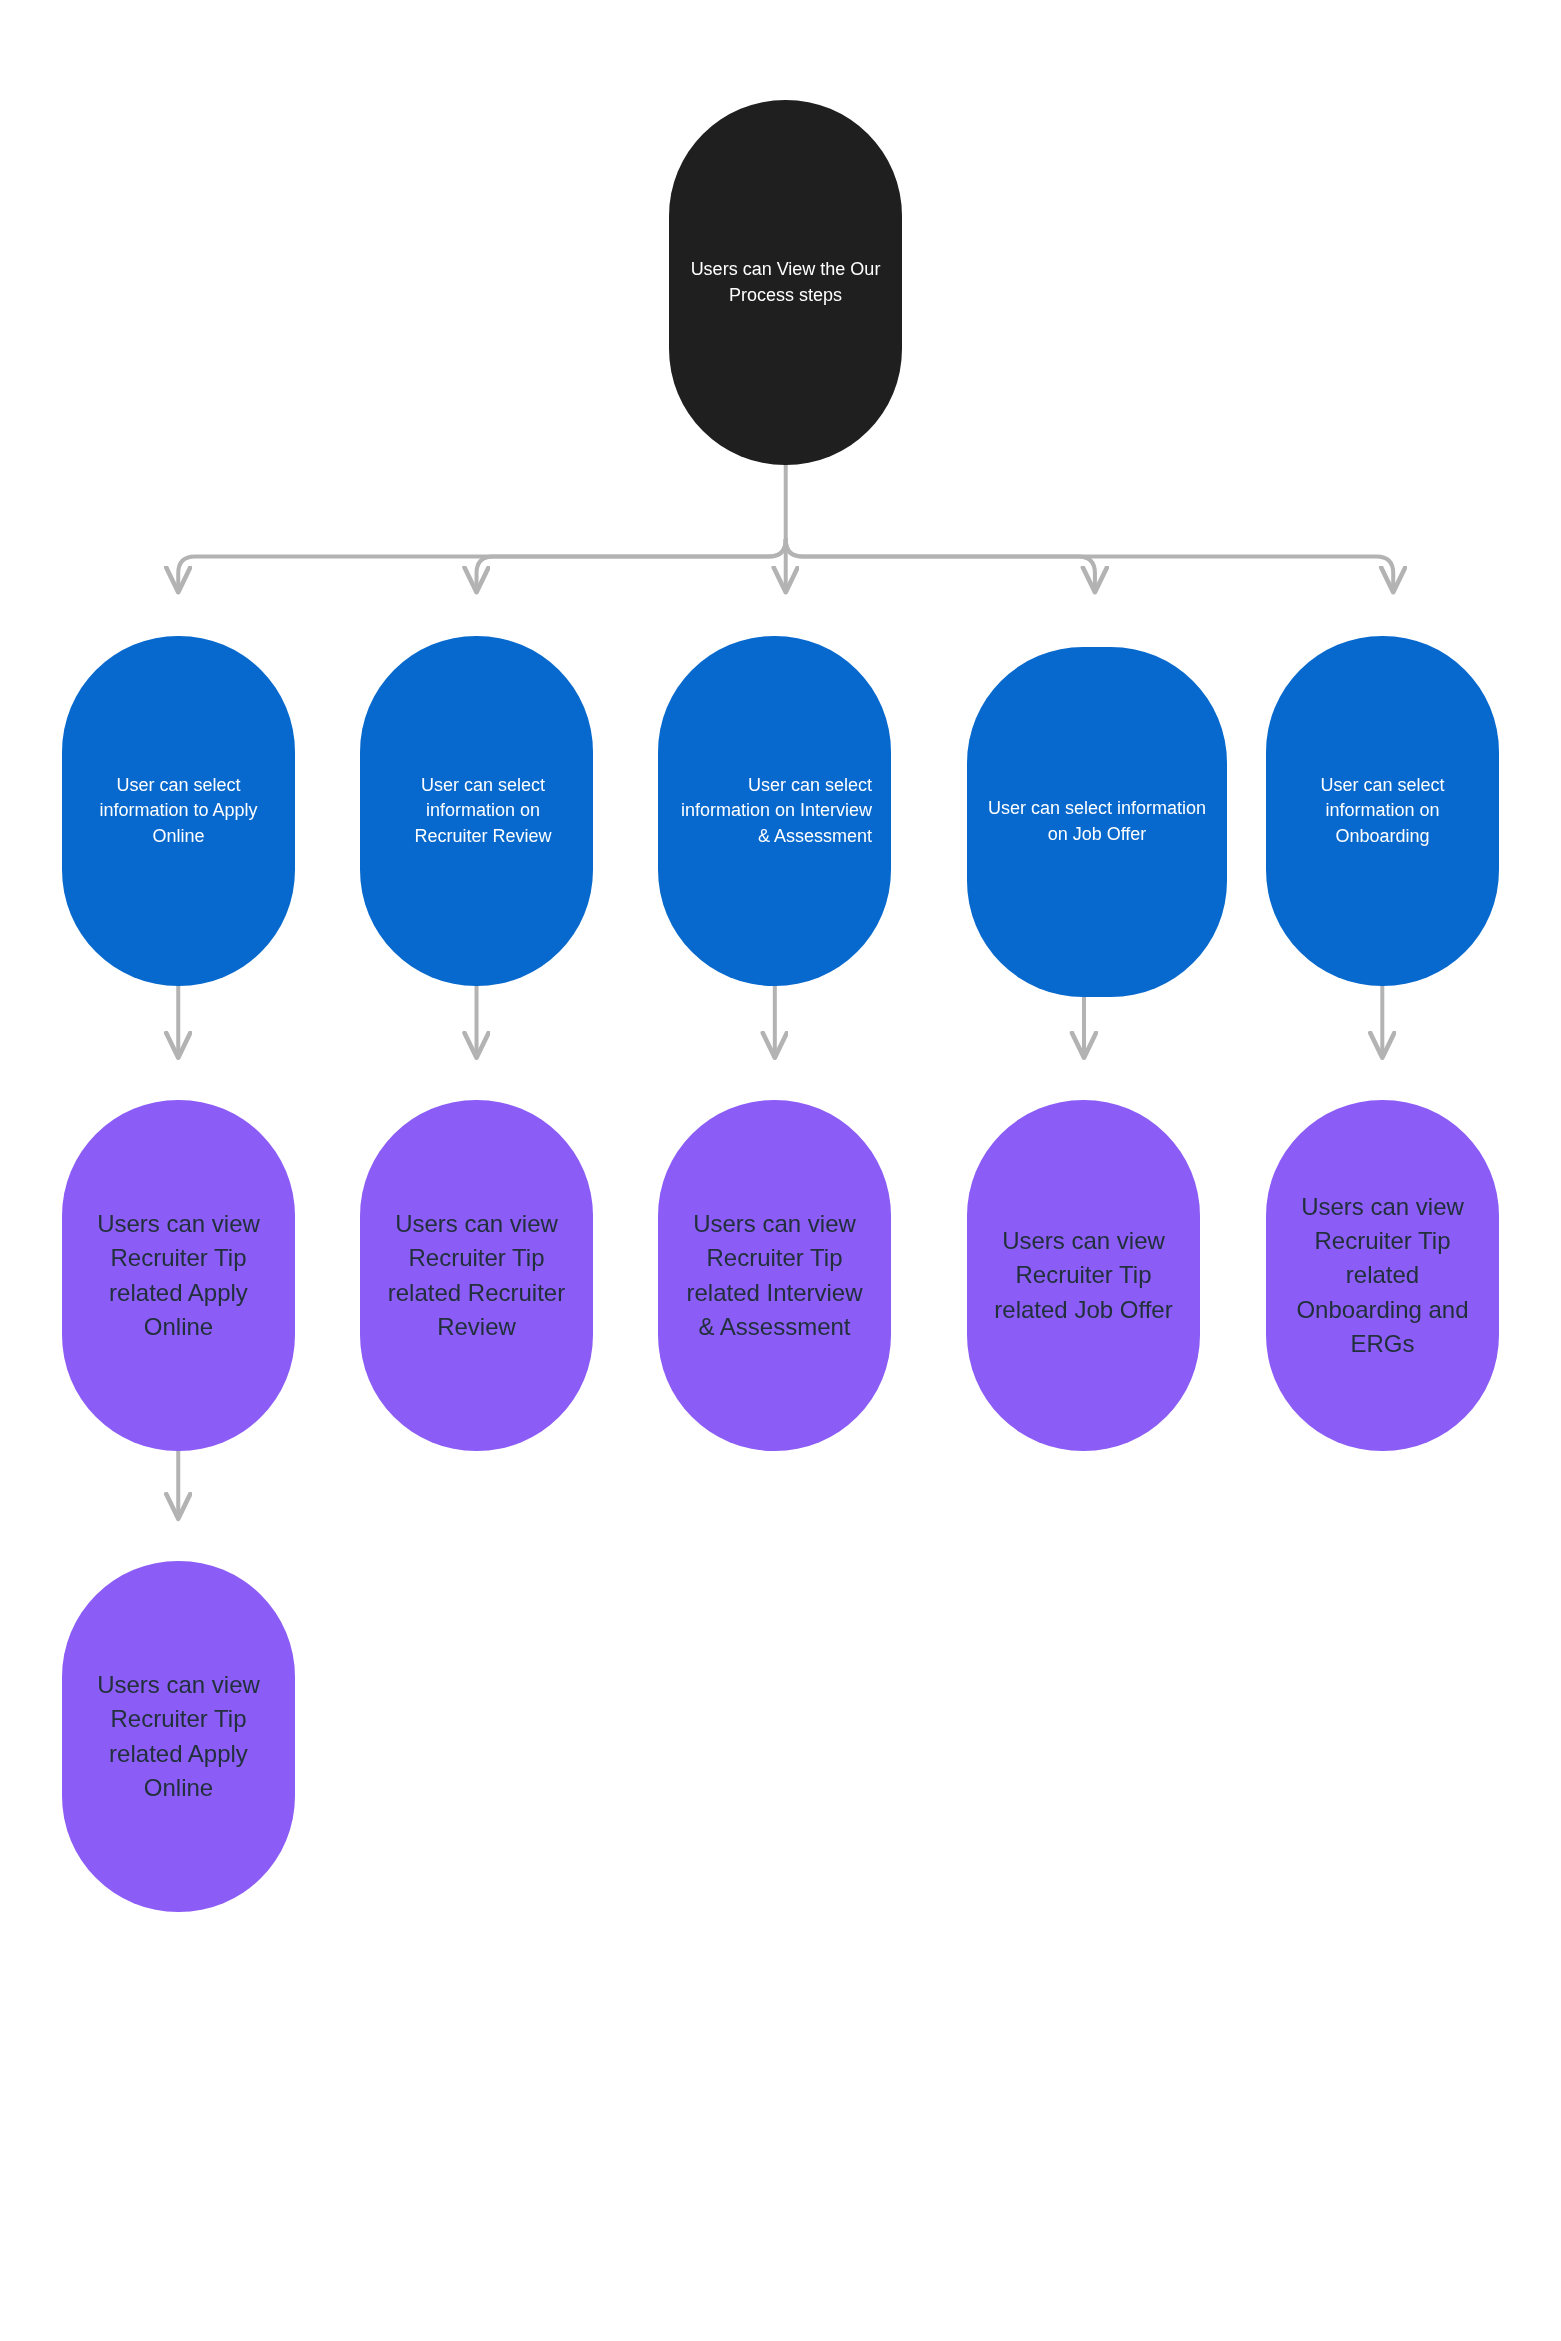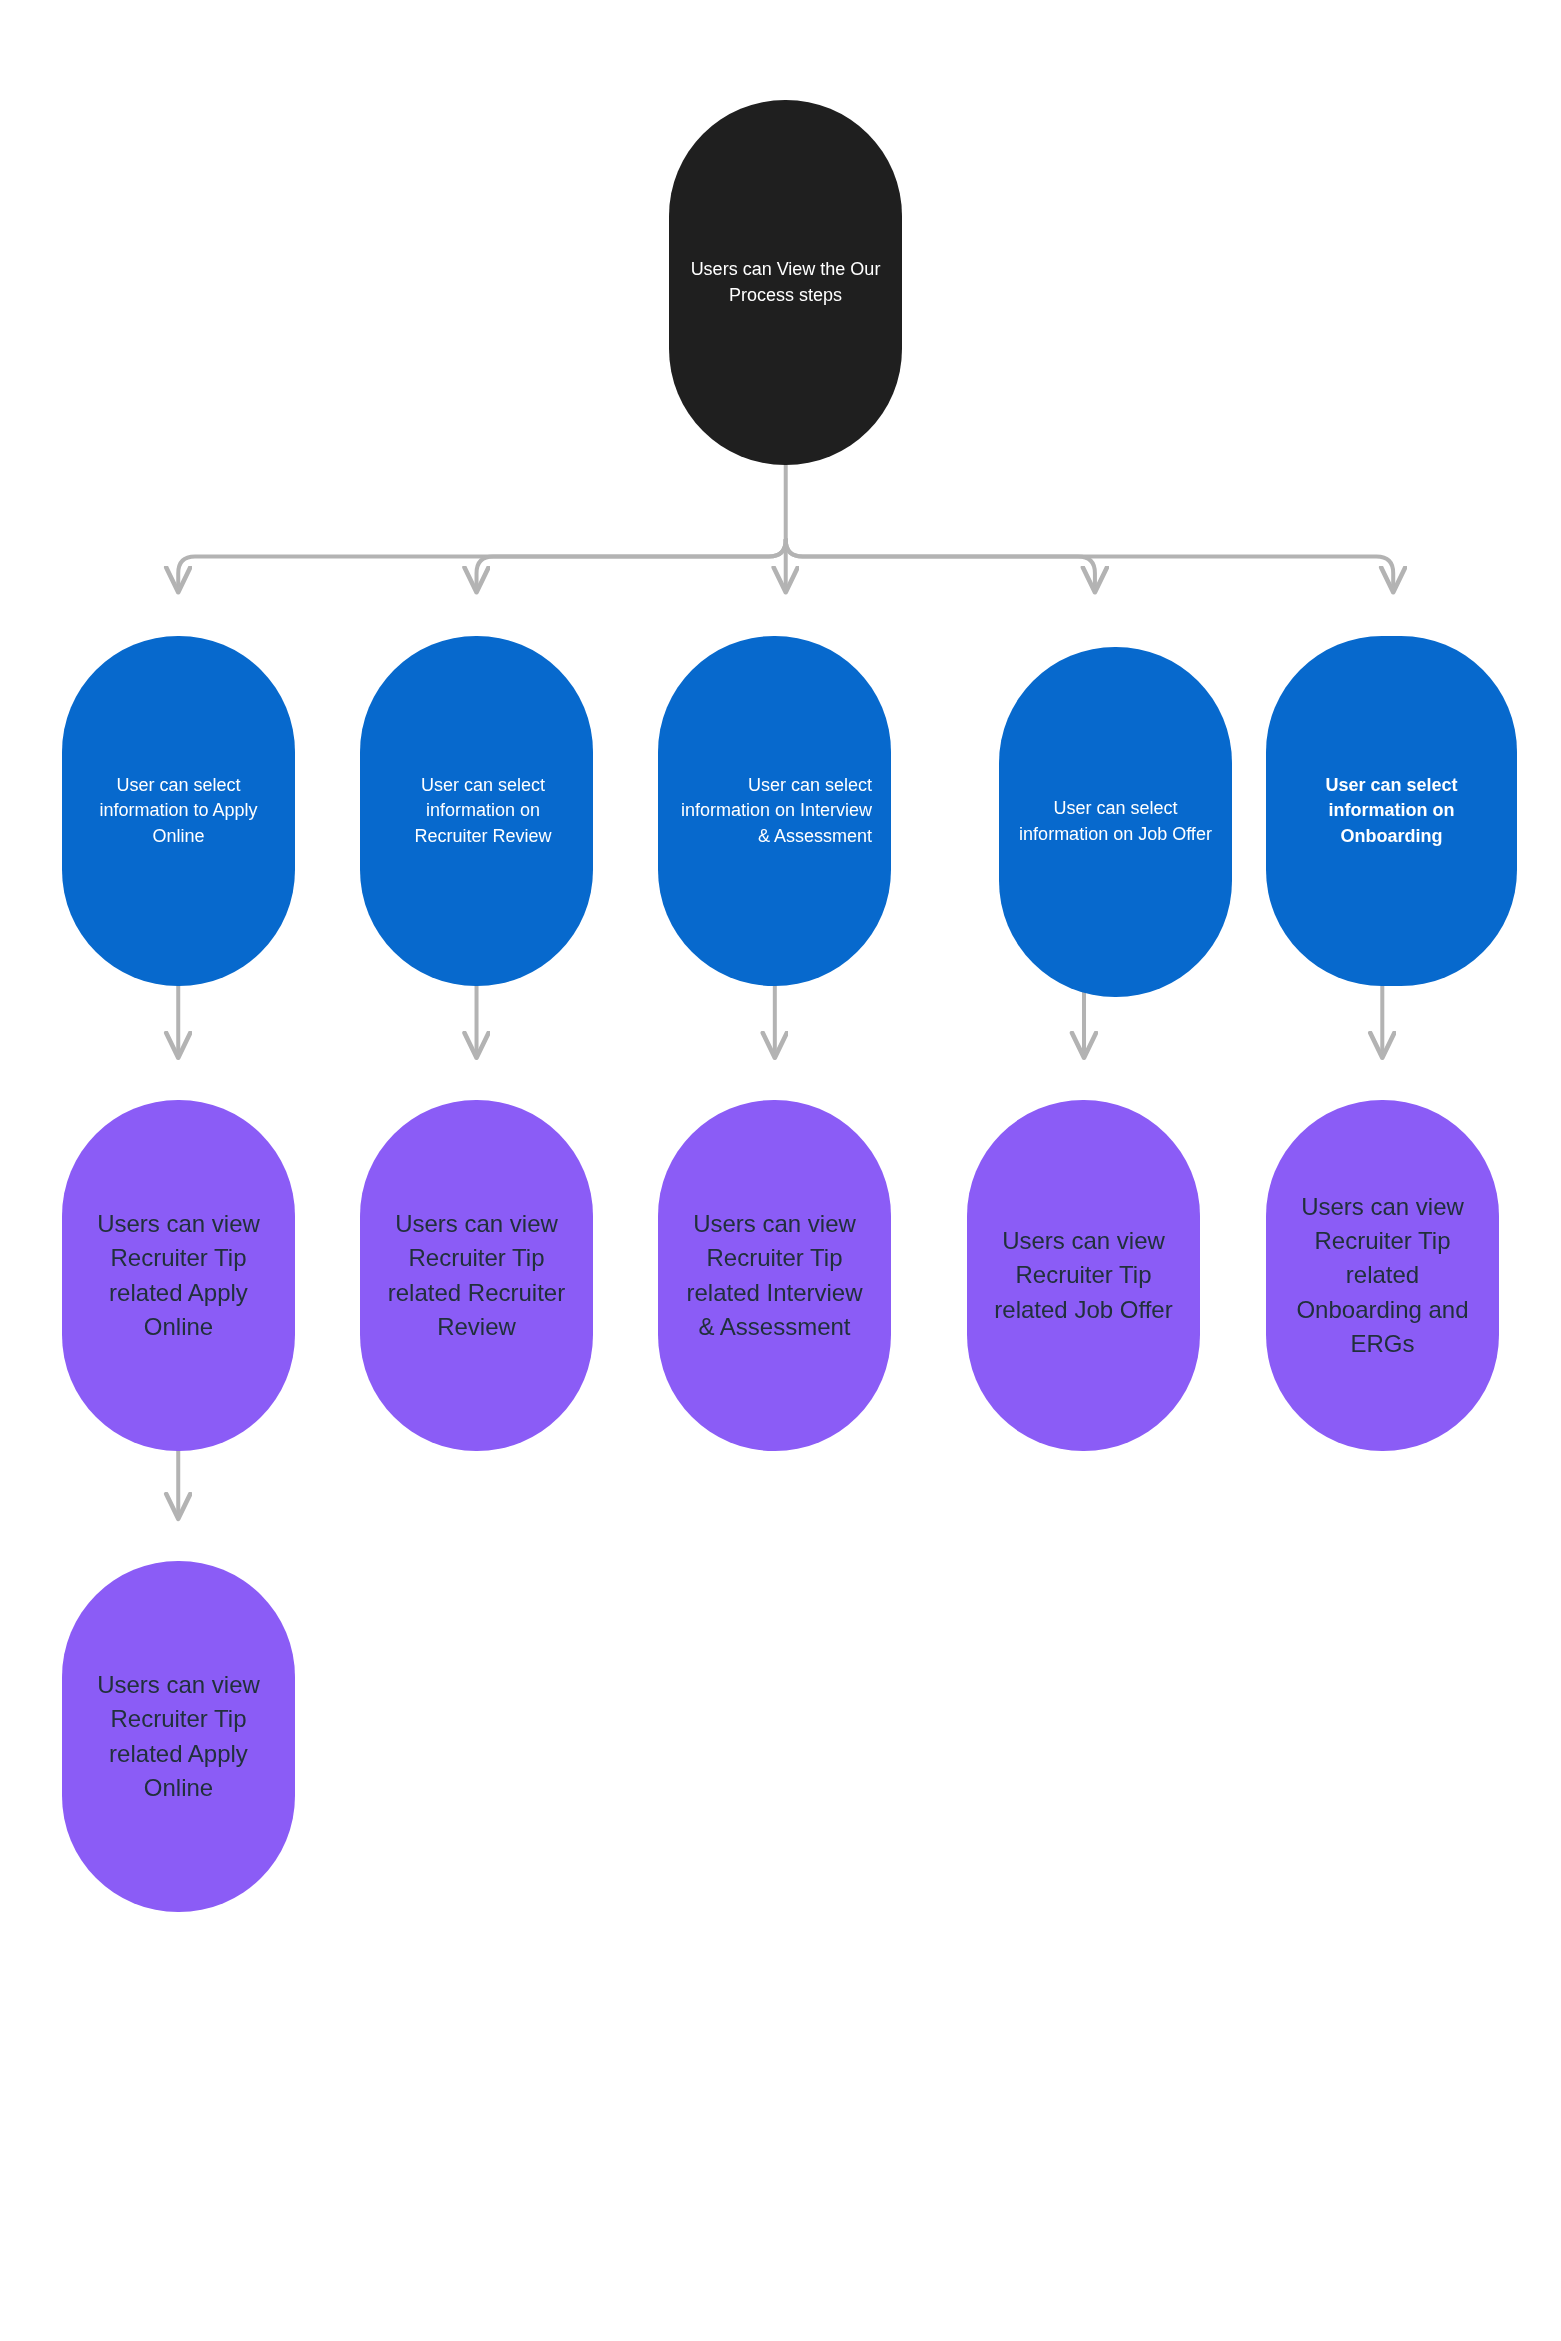--- a/index.html
+++ b/index.html
@@ -83,25 +83,25 @@
   </div>
 
   <div class="node node-primary" style="left:360px;top:636px;width:233px;height:350px;padding-left:32px;">
     <span class="label">User can select information on Recruiter Review</span>
   </div>
 
   <div class="node node-primary" style="left:658px;top:636px;width:233px;height:350px;text-align:right;">
     <span class="label">User can select information on Interview &amp; Assessment</span>
   </div>
 
-  <div class="node node-primary" style="left:967px;top:647px;width:233px;height:350px;margin-left:32px;">
+  <div class="node node-primary" style="left:967px;top:647px;width:260px;height:350px;">
     <span class="label">User can select information on Job Offer</span>
   </div>
 
-  <div class="node node-primary" style="left:1266px;top:636px;width:251px;height:350px;font-weight:bold;">
+  <div class="node node-primary" style="left:1266px;top:636px;width:233px;height:350px;">
     <span class="label">User can select information on Onboarding</span>
   </div>
 
   <div class="node node-secondary" style="left:62px;top:1100px;width:233px;height:351px;">
     <span class="label">Users can view Recruiter Tip related Apply Online</span>
   </div>
 
   <div class="node node-secondary" style="left:360px;top:1100px;width:233px;height:351px;">
     <span class="label">Users can view Recruiter Tip related Recruiter Review</span>
   </div>

